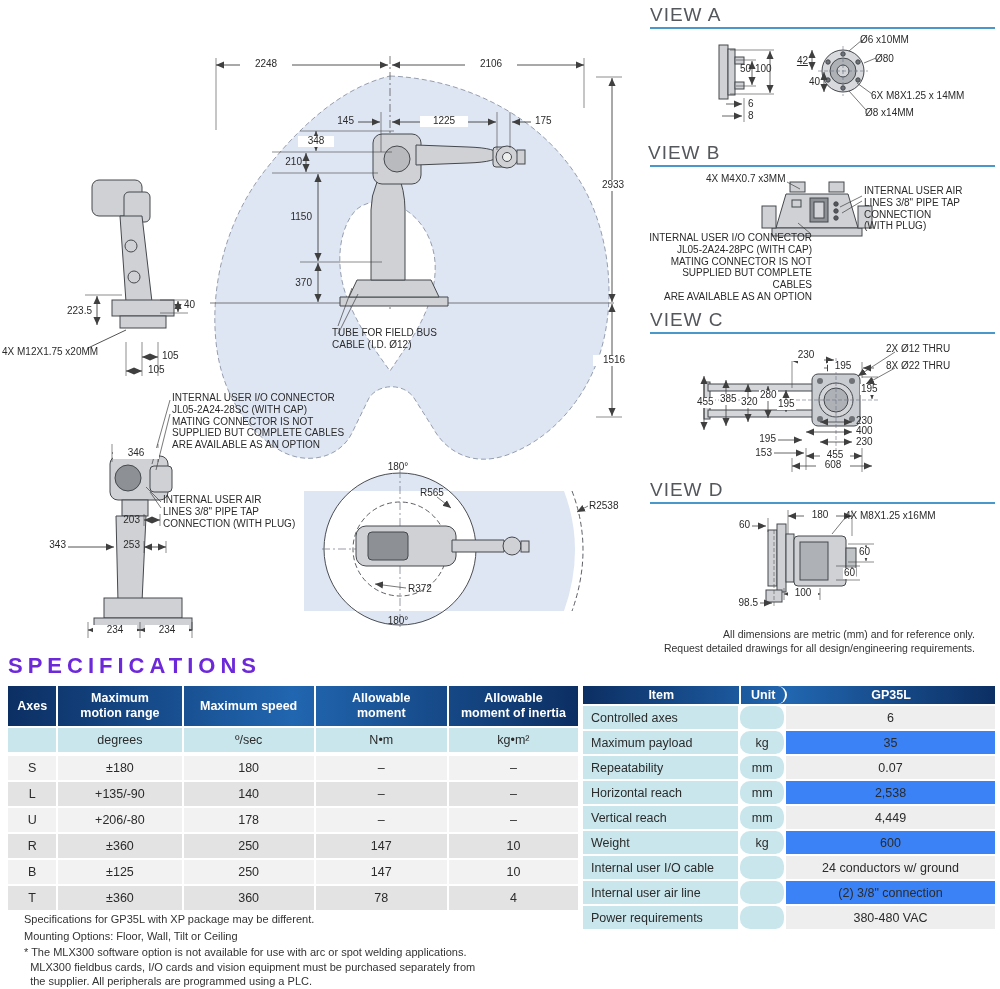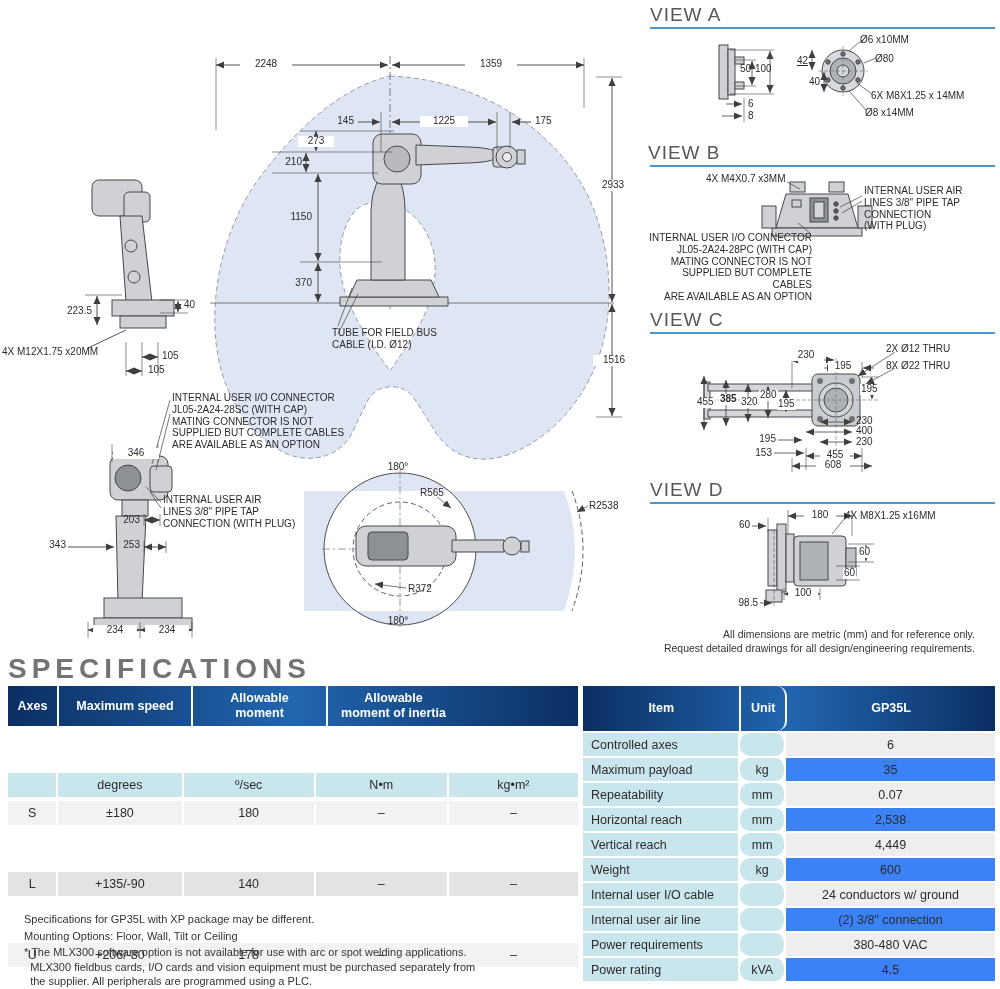--- a/index.html
+++ b/index.html
@@ -7,41 +7,41 @@
        font-family:"Liberation Sans","DejaVu Sans",sans-serif;color:#2b2b2b;overflow:hidden;}
   .abs{position:absolute;}
   .lbl{position:absolute;font-size:10px;line-height:1.05;color:#2b2b2b;white-space:nowrap;}
   .b{background:#fff;padding:0 1px;}
   .ctr{text-align:center;}
   .rt{text-align:right;}
   .pre{white-space:pre-line;line-height:1.18;font-size:10px;}
   .prew{white-space:pre-wrap;}
   .vtitle{position:absolute;font-size:19px;letter-spacing:1px;color:#54575b;}
   .vline{position:absolute;height:2px;background:#4a97c9;width:345px;}
-  .spec-title{position:absolute;left:8px;top:653px;font-size:28px;font-weight:bold;letter-spacing:5px;color:#737373;}
+  .spec-title{position:absolute;left:8px;top:653px;font-size:22px;font-weight:bold;letter-spacing:5px;color:#6d28d9;}
   .rnote{position:absolute;left:640px;top:628px;width:335px;text-align:right;font-size:10.5px;line-height:1.3;color:#333;}
   
   .tbl{position:absolute;font-size:12.5px;}
   .hrow{display:flex;background:linear-gradient(90deg,#0c2f63 0%,#2166b0 50%,#0c2f63 100%);color:#fff;font-weight:bold;}
   .hrow .c{display:flex;align-items:center;justify-content:center;text-align:center;white-space:pre-line;line-height:1.2;border-right:2px solid #fff;}
   .hrow .c:last-child{border-right:none;}
   .row{display:flex;margin-top:2px;}
   .row .c{display:flex;align-items:center;justify-content:center;border-right:2px solid #fff;}
   .row .c:last-child{border-right:none;}
   .axes .row.odd .c{background:#f3f2f2;}
   .axes .row.even .c{background:#e4e3e4;}
   .axes .row.units .c{background:#c9e6ec;}
   .axes .c0{width:49px;}.axes .c1{width:125px;}.axes .c2{width:132px;}.axes .c3{width:133px;}.axes .c4{width:131px;}
   .items .c0{width:158px;}.items .c1{width:44px;border-radius:10px;}.items .c2{width:210px;}
   .items .row .c0{justify-content:flex-start;padding-left:8px;box-sizing:border-box;}
   .items .row .c0,.items .row .c1{background:#c9e6ec;}
   .items .row.odd .c2{background:#efeeee;}
   .items .row.even .c2{background:#3b82f6;}
   .items .row .c{height:23px;}
-  .axes .row .c{height:24px;margin-top:45px;}
+  .axes .row .c{height:24px;}
   .foot{position:absolute;left:10px;top:912px;width:575px;font-size:11px;line-height:1.32;color:#333;}
   .foot div{margin-bottom:2px;margin-left:14px;}
 </style>
 </head>
 <body>
 
 <svg class="abs" style="left:0;top:0" width="1000" height="660" viewBox="0 0 1000 660">
   <defs>
     <marker id="aE" viewBox="0 0 10 10" refX="9" refY="5" markerWidth="9" markerHeight="9" orient="auto-start-reverse" markerUnits="userSpaceOnUse">
       <path d="M0,1 L9,5 L0,9 z" fill="#3f3f3f"></path>
@@ -312,27 +312,27 @@
 <div class="vtitle" style="left:650px;top:4px;">VIEW A</div>
 <div class="vline" style="left:650px;top:27px;"></div>
 <div class="vtitle" style="left:628px;top:142px;margin-left:20px;">VIEW B</div>
 <div class="vline" style="left:650px;top:165px;"></div>
 <div class="vtitle" style="left:650px;top:309px;">VIEW C</div>
 <div class="vline" style="left:650px;top:332px;"></div>
 <div class="vtitle" style="left:650px;top:479px;">VIEW D</div>
 <div class="vline" style="left:650px;top:502px;"></div>
 
 <span class="lbl b ctr" style="left:240px;top:59px;width:50px;">2248</span>
-<span class="lbl b ctr" style="left:465px;top:59px;width:50px;">1359</span>
+<span class="lbl b ctr" style="left:465px;top:59px;width:50px;">2106</span>
 <span class="lbl b ctr" style="left:592px;top:180px;width:40px;">2933</span>
 <span class="lbl b ctr" style="left:593px;top:355px;width:40px;">1516</span>
 <span class="lbl rt" style="left:328px;top:116px;width:26px;">145</span>
 <span class="lbl b ctr" style="left:420px;top:116px;width:46px;">1225</span>
 <span class="lbl" style="left:535px;top:116px;width:30px;">175</span>
-<span class="lbl b ctr" style="left:298px;top:136px;width:34px;">273</span>
+<span class="lbl b ctr" style="left:298px;top:136px;width:34px;">348</span>
 <span class="lbl rt" style="left:276px;top:157px;width:26px;">210</span>
 <span class="lbl rt" style="left:280px;top:212px;width:32px;">1150</span>
 <span class="lbl rt" style="left:286px;top:278px;width:26px;">370</span>
 <span class="lbl rt" style="left:54px;top:306px;width:38px;">223.5</span>
 <span class="lbl" style="left:184px;top:300px;width:24px;">40</span>
 <span class="lbl" style="left:162px;top:351px;width:28px;">105</span>
 <span class="lbl" style="left:148px;top:365px;width:28px;">105</span>
 <span class="lbl" style="left:2px;top:347px;width:150px;">4X M12X1.75 x20MM</span>
 <div class="lbl pre" style="left:332px;top:327px;width:120px;">TUBE FOR FIELD BUS
 CABLE (I.D. Ø12)</div>
@@ -376,21 +376,21 @@
 JL05-2A24-28PC (WITH CAP)
 MATING CONNECTOR IS NOT
 SUPPLIED BUT COMPLETE CABLES
 ARE AVAILABLE AS AN OPTION</div>
 
 <span class="lbl b ctr" style="left:788px;top:350px;width:34px;">230</span>
 <span class="lbl b ctr" style="left:828px;top:361px;width:28px;">195</span>
 <span class="lbl" style="left:886px;top:344px;width:110px;">2X Ø12 THRU</span>
 <span class="lbl" style="left:886px;top:361px;width:110px;">8X Ø22 THRU</span>
 <span class="lbl b" style="left:696px;top:397px;">455</span>
-<span class="lbl b" style="left:719px;top:394px;font-weight:bold;">385</span>
+<span class="lbl b" style="left:719px;top:394px;">385</span>
 <span class="lbl b" style="left:740px;top:397px;">320</span>
 <span class="lbl b" style="left:759px;top:390px;">280</span>
 <span class="lbl b" style="left:777px;top:399px;">195</span>
 <span class="lbl b" style="left:860px;top:384px;">195</span>
 <span class="lbl" style="left:856px;top:416px;">230</span>
 <span class="lbl" style="left:856px;top:426px;">400</span>
 <span class="lbl" style="left:856px;top:437px;">230</span>
 <span class="lbl rt" style="left:750px;top:434px;width:26px;">195</span>
 <span class="lbl rt" style="left:746px;top:448px;width:26px;">153</span>
 <span class="lbl b ctr" style="left:820px;top:450px;width:28px;">455</span>
@@ -405,20 +405,22 @@
 <span class="lbl rt" style="left:726px;top:598px;width:32px;">98.5</span>
 
 <div class="rnote pre">All dimensions are metric (mm) and for reference only.
 Request detailed drawings for all design/engineering requirements.</div>
 
 <div class="spec-title">SPECIFICATIONS</div>
 
 <div class="tbl axes" style="left:8px;top:686px;width:570px;">
   <div class="hrow" style="height:40px;">
     <div class="c c0">Axes</div>
+    <div class="c c1">Maximum
+motion range</div>
     <div class="c c2">Maximum speed</div>
     <div class="c c3">Allowable
 moment</div>
     <div class="c c4">Allowable
 moment of inertia</div>
   </div>
   <div class="row units" style="height:26px;">
     <div class="c c0"></div>
     <div class="c c1">degrees</div>
     <div class="c c2">º/sec</div>
@@ -471,21 +473,21 @@
 
 <div class="foot">
   <div>Specifications for GP35L with XP package may be different.</div>
   <div>Mounting Options: Floor, Wall, Tilt or Ceiling</div>
   <div class="prew">* The MLX300 software option is not available for use with arc or spot welding applications.
   MLX300 fieldbus cards, I/O cards and vision equipment must be purchased separately from
   the supplier. All peripherals are programmed using a PLC.</div>
 </div>
 
 <div class="tbl items" style="left:583px;top:686px;width:412px;">
-  <div class="hrow" style="height:45px;">
+  <div class="hrow" style="height:18px;">
     <div class="c c0">Item</div>
     <div class="c c1">Unit</div>
     <div class="c c2">GP35L</div>
   </div>
   <div class="row odd">
     <div class="c c0">Controlled axes</div>
     <div class="c c1"></div>
     <div class="c c2">6</div>
   </div>
   <div class="row even">
@@ -521,18 +523,13 @@
   <div class="row even">
     <div class="c c0">Internal user air line</div>
     <div class="c c1"></div>
     <div class="c c2">(2) 3/8" connection</div>
   </div>
   <div class="row odd">
     <div class="c c0">Power requirements</div>
     <div class="c c1"></div>
     <div class="c c2">380-480 VAC</div>
   </div>
-  <div class="row even">
-    <div class="c c0">Power rating</div>
-    <div class="c c1">kVA</div>
-    <div class="c c2">4.5</div>
-  </div>
 </div>
 
 </body></html>

